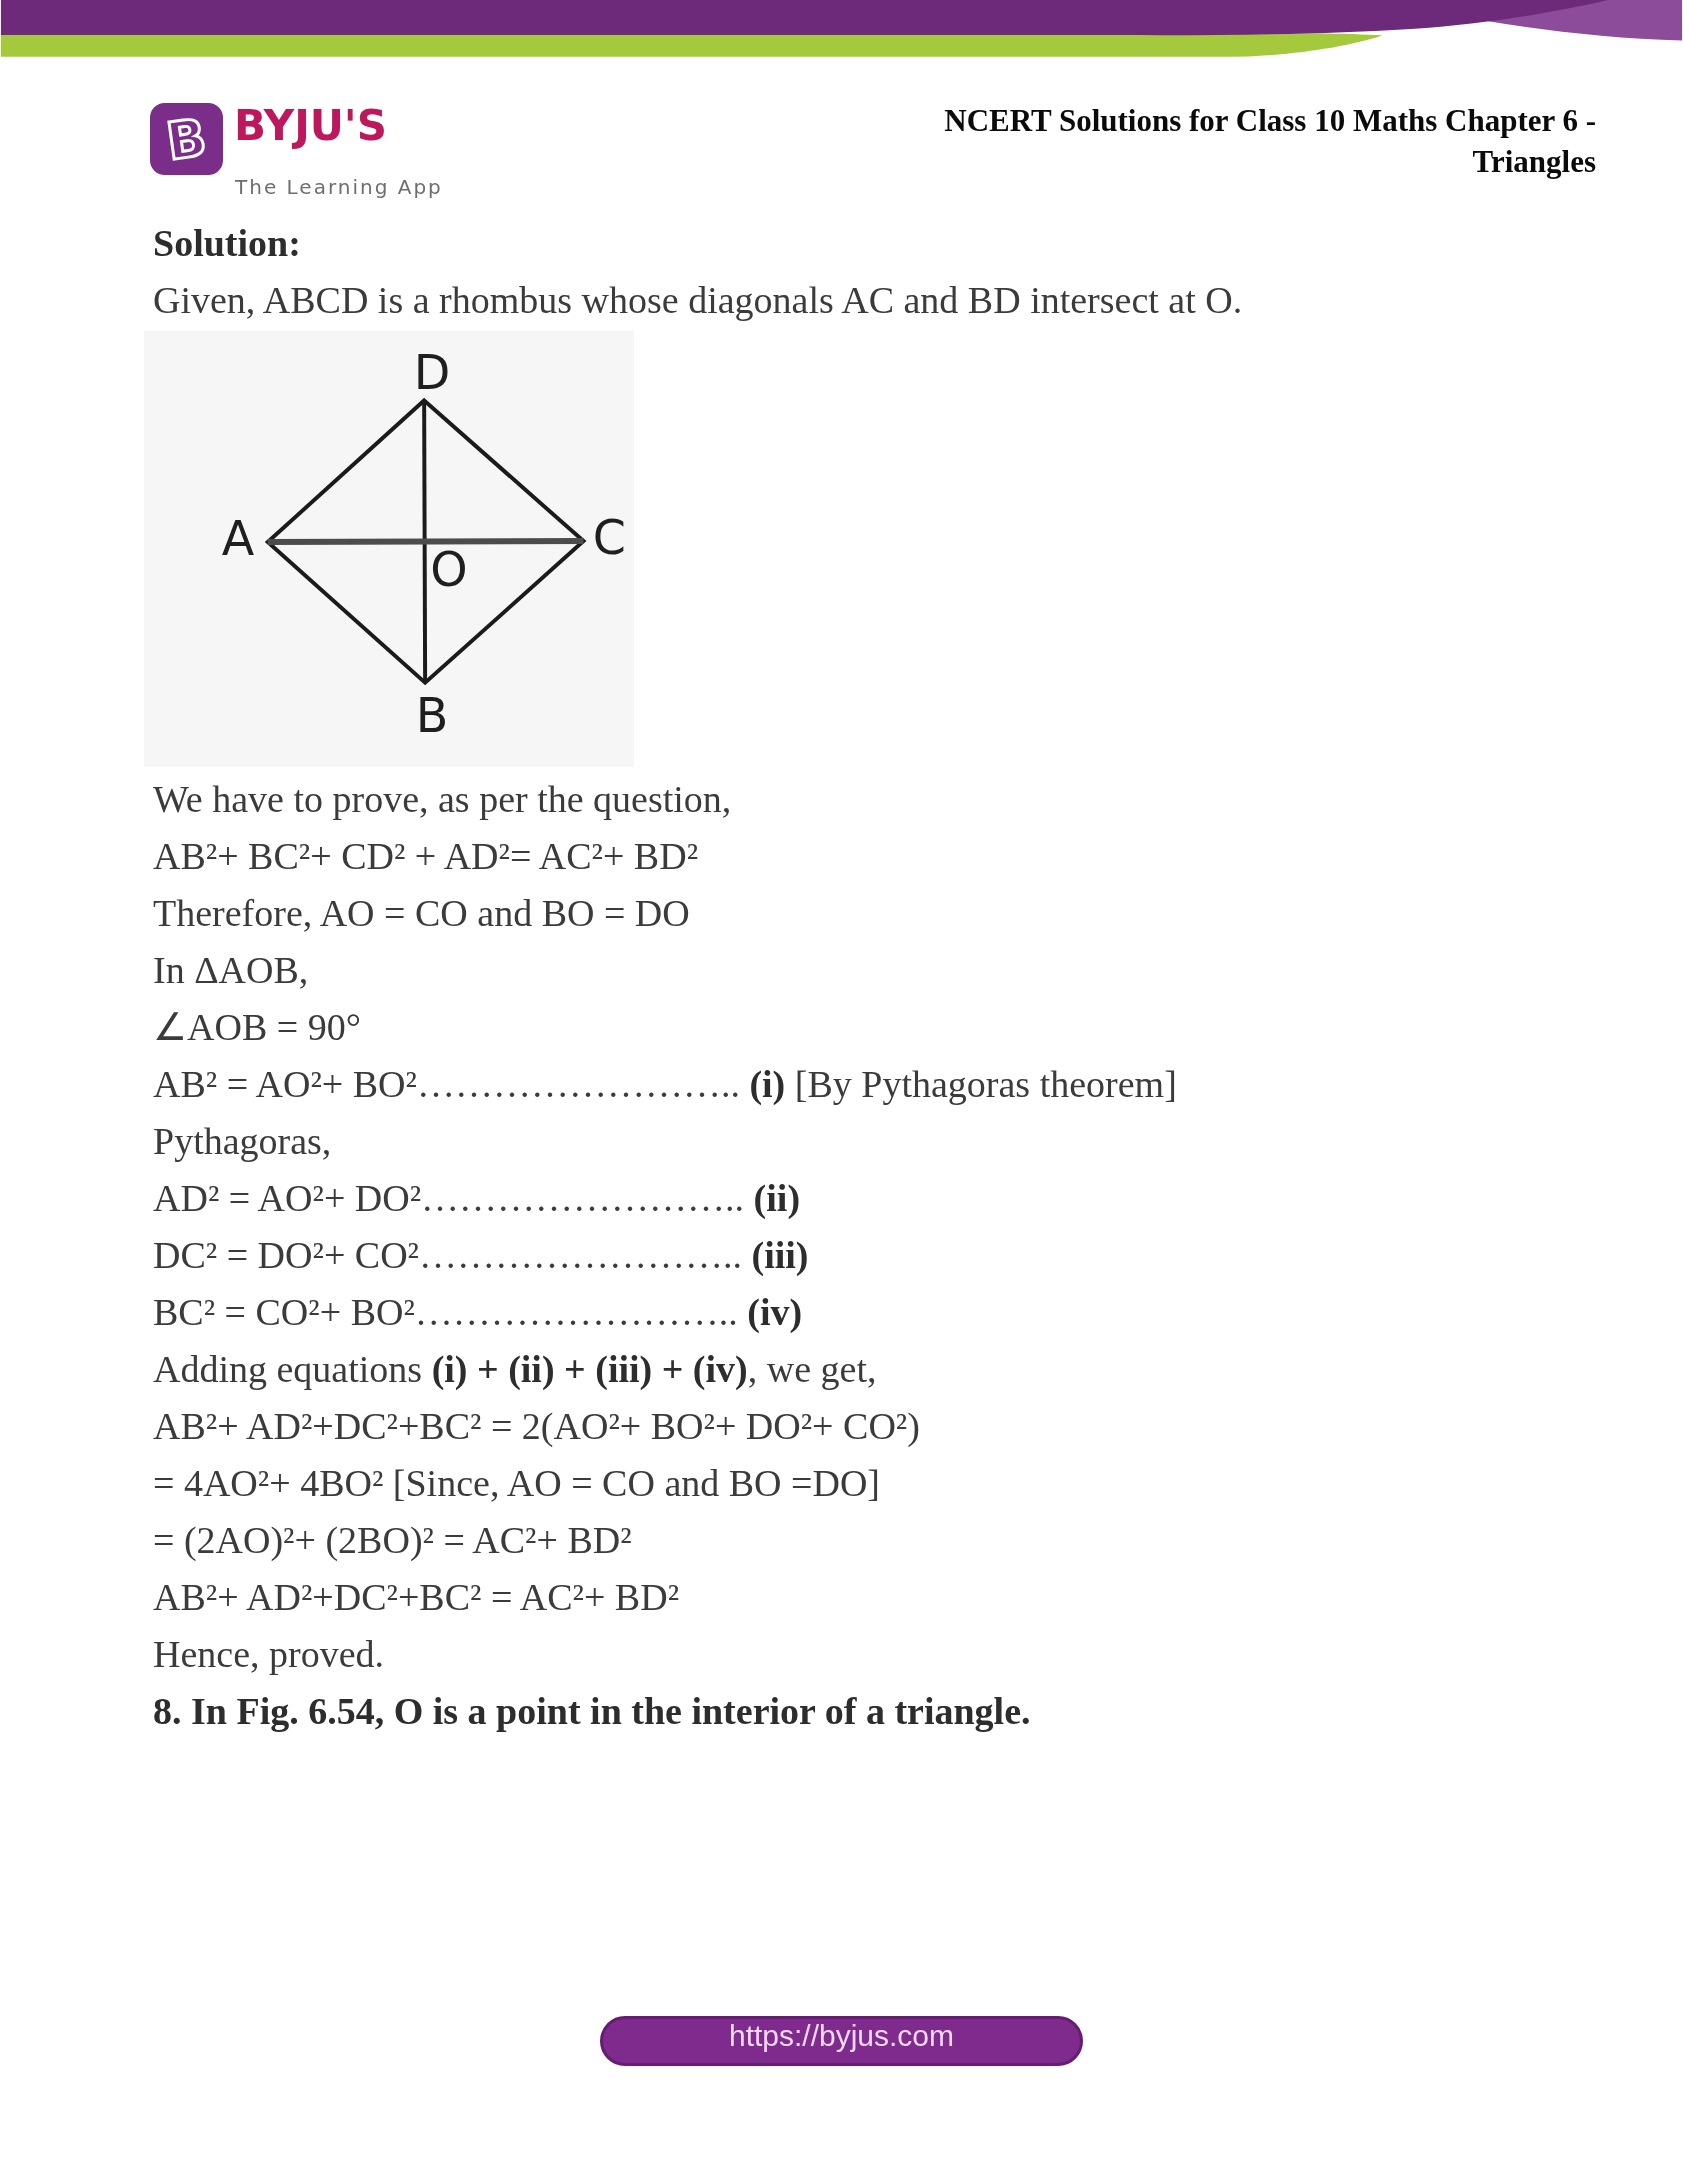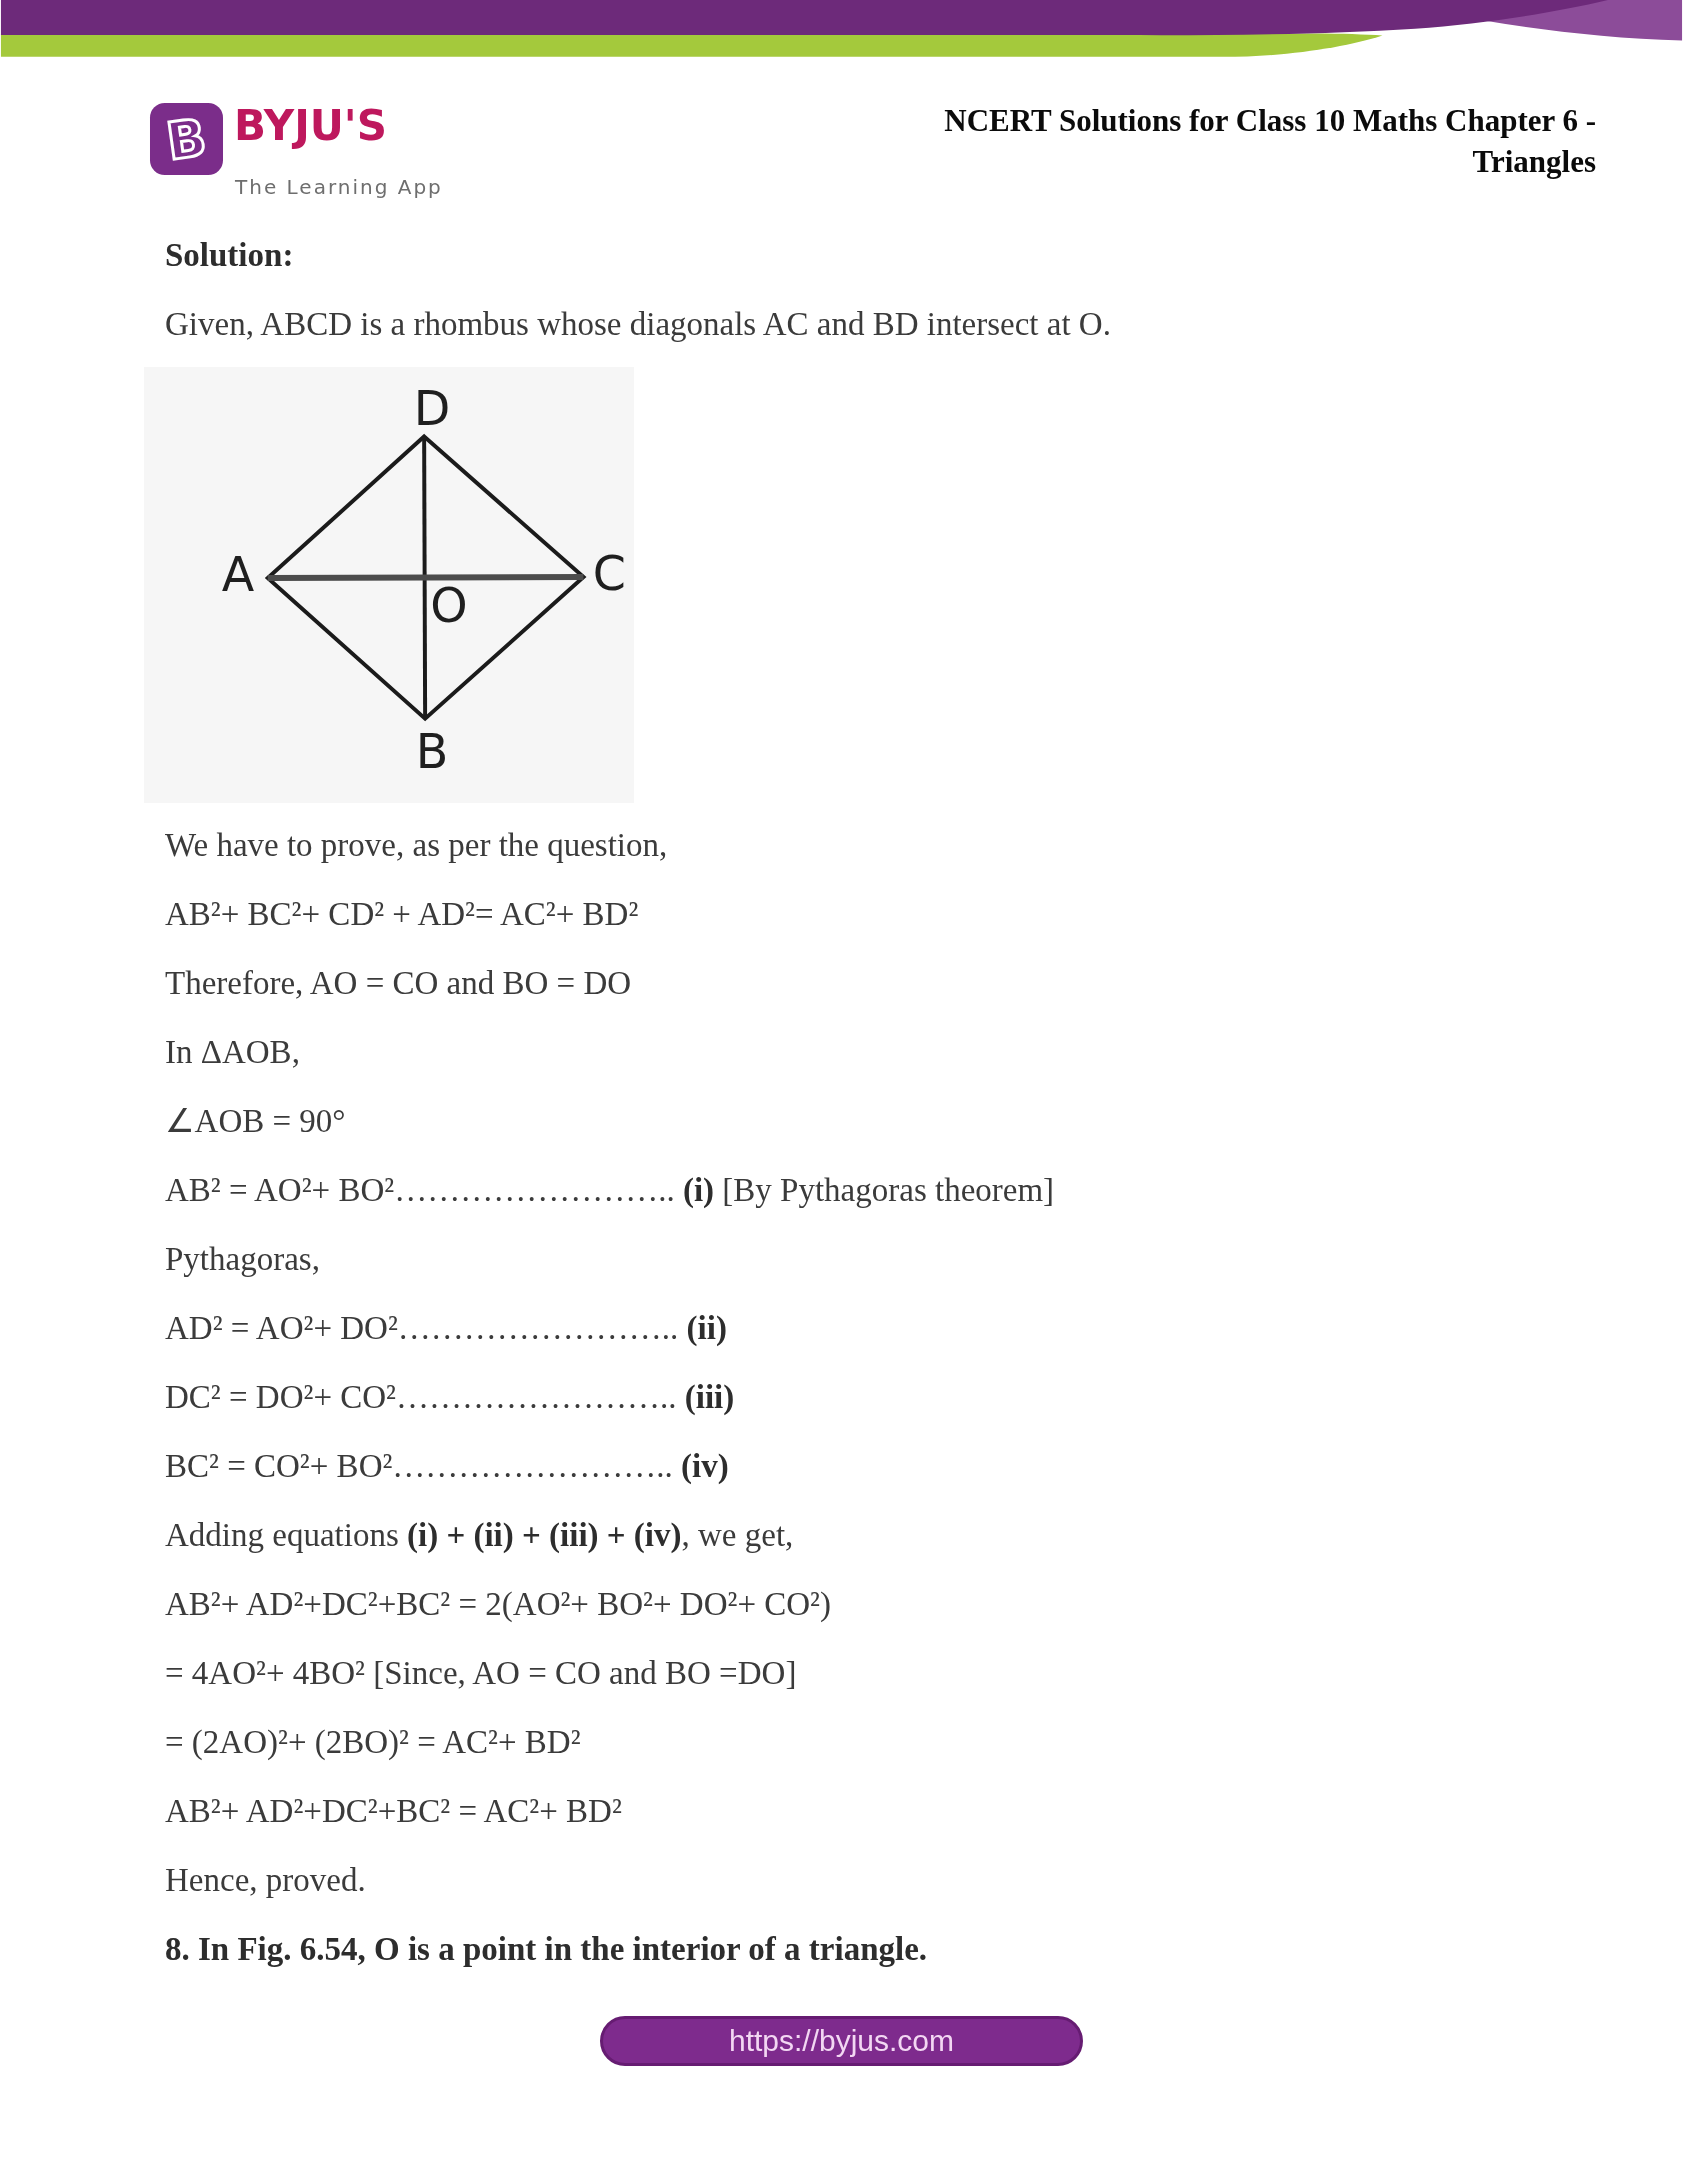--- a/index.html
+++ b/index.html
@@ -26,36 +26,36 @@
   }
 
   
   .doc-title {
     position:absolute; top:100px; right:87px; text-align:right;
     font-weight:bold; font-size:31px; line-height:41px; color:#0b0b0b;
   }
 
   
   .content { position:absolute; left:149px; top:213px; width:1416px; }
-  .text-line { margin:16px; height:53px; line-height:53px; font-size:33px; color:#3b3b3b; }
+  .text-line { margin:4px; height:53px; line-height:53px; font-size:38px; color:#3b3b3b; }
   .text-line .b { font-weight:bold; color:#2d2d2d; }
 
   .figure {
     width:490px; height:436px; background:#f6f6f6;
     margin:0 0 6px -5px;
   }
   .figure svg { display:block; }
   .fig-label { font-family:"DejaVu Sans", sans-serif; font-size:48px; fill:#1f1f1f; }
 
   
   .footer-pill {
     position:absolute; left:600px; top:2016px; width:483px; height:50px;
     box-sizing:border-box; border-radius:26px;
     background:#7e2b8d; border:3px solid #661c72;
-    display:flex; align-items:center; justify-content:center;
+    display:flex; align-items:flex-start; justify-content:center;
     font-family:"Liberation Sans", sans-serif; font-size:30px; color:#f3d7f3;
     text-decoration:none;
   }
 </style>
 </head>
 <body>
 
 <div class="page">
 
   <svg class="header-swoosh" width="1683" height="89" viewBox="0 0 1700 90">

